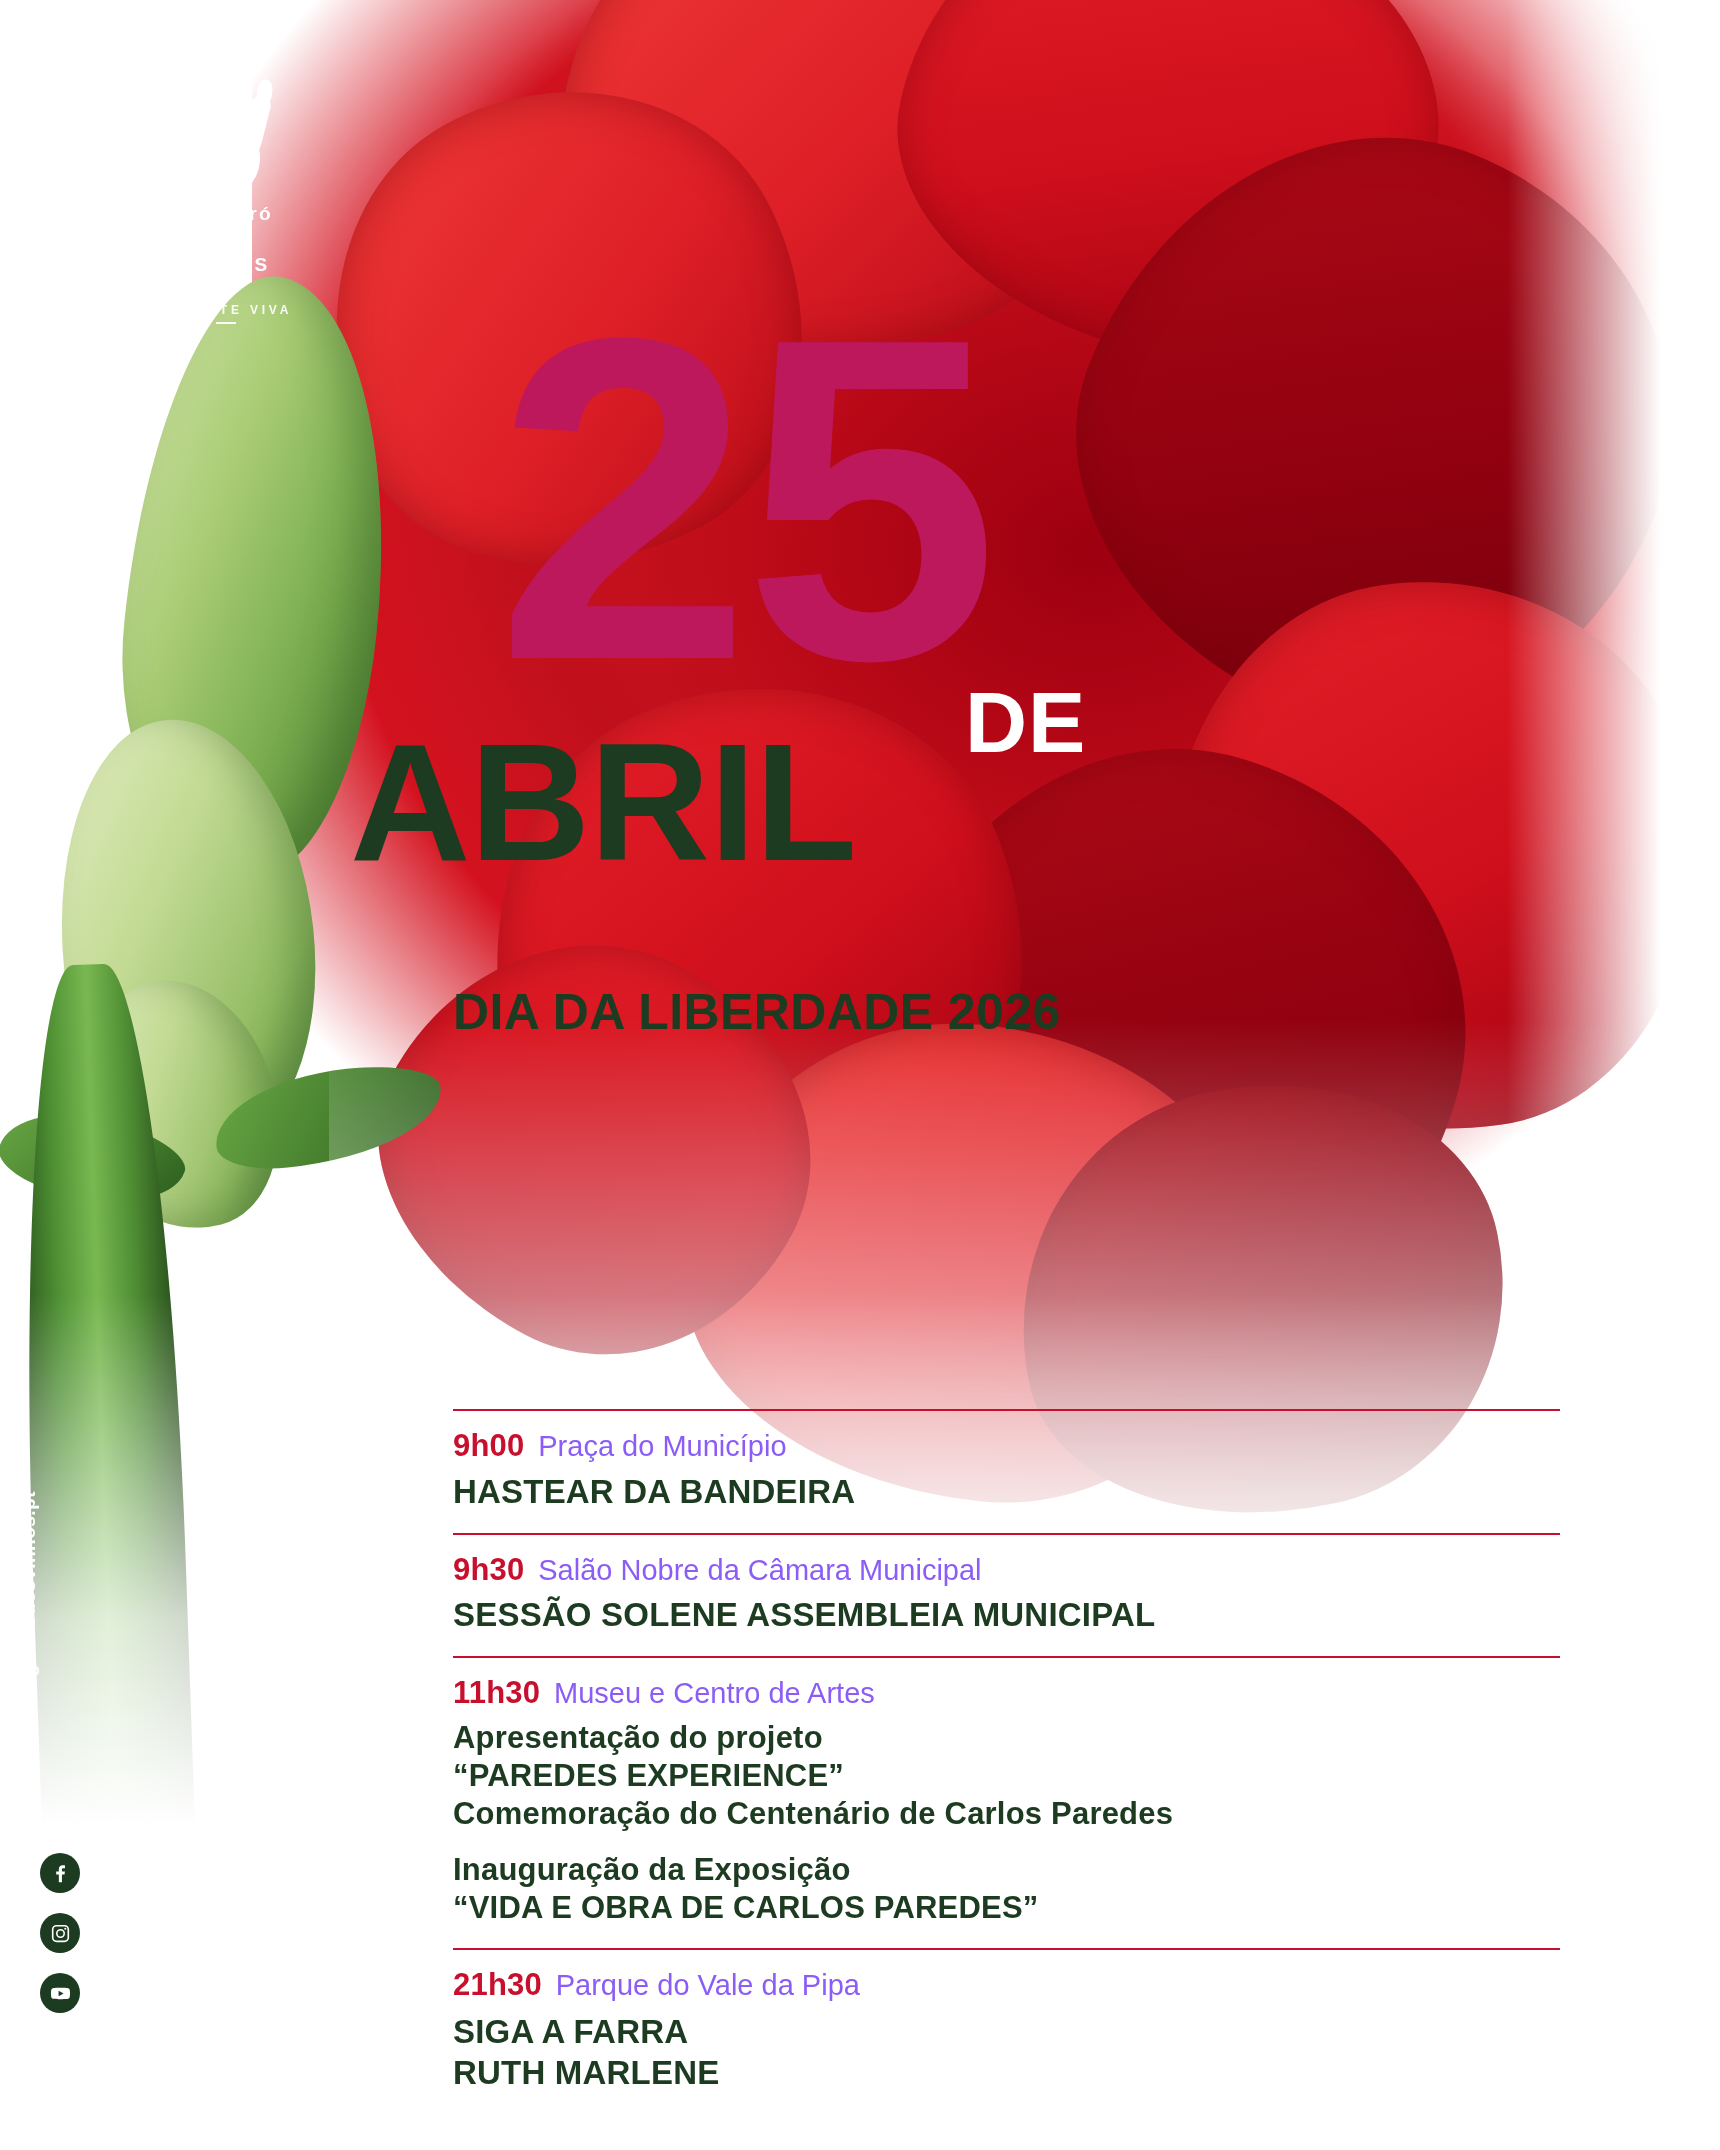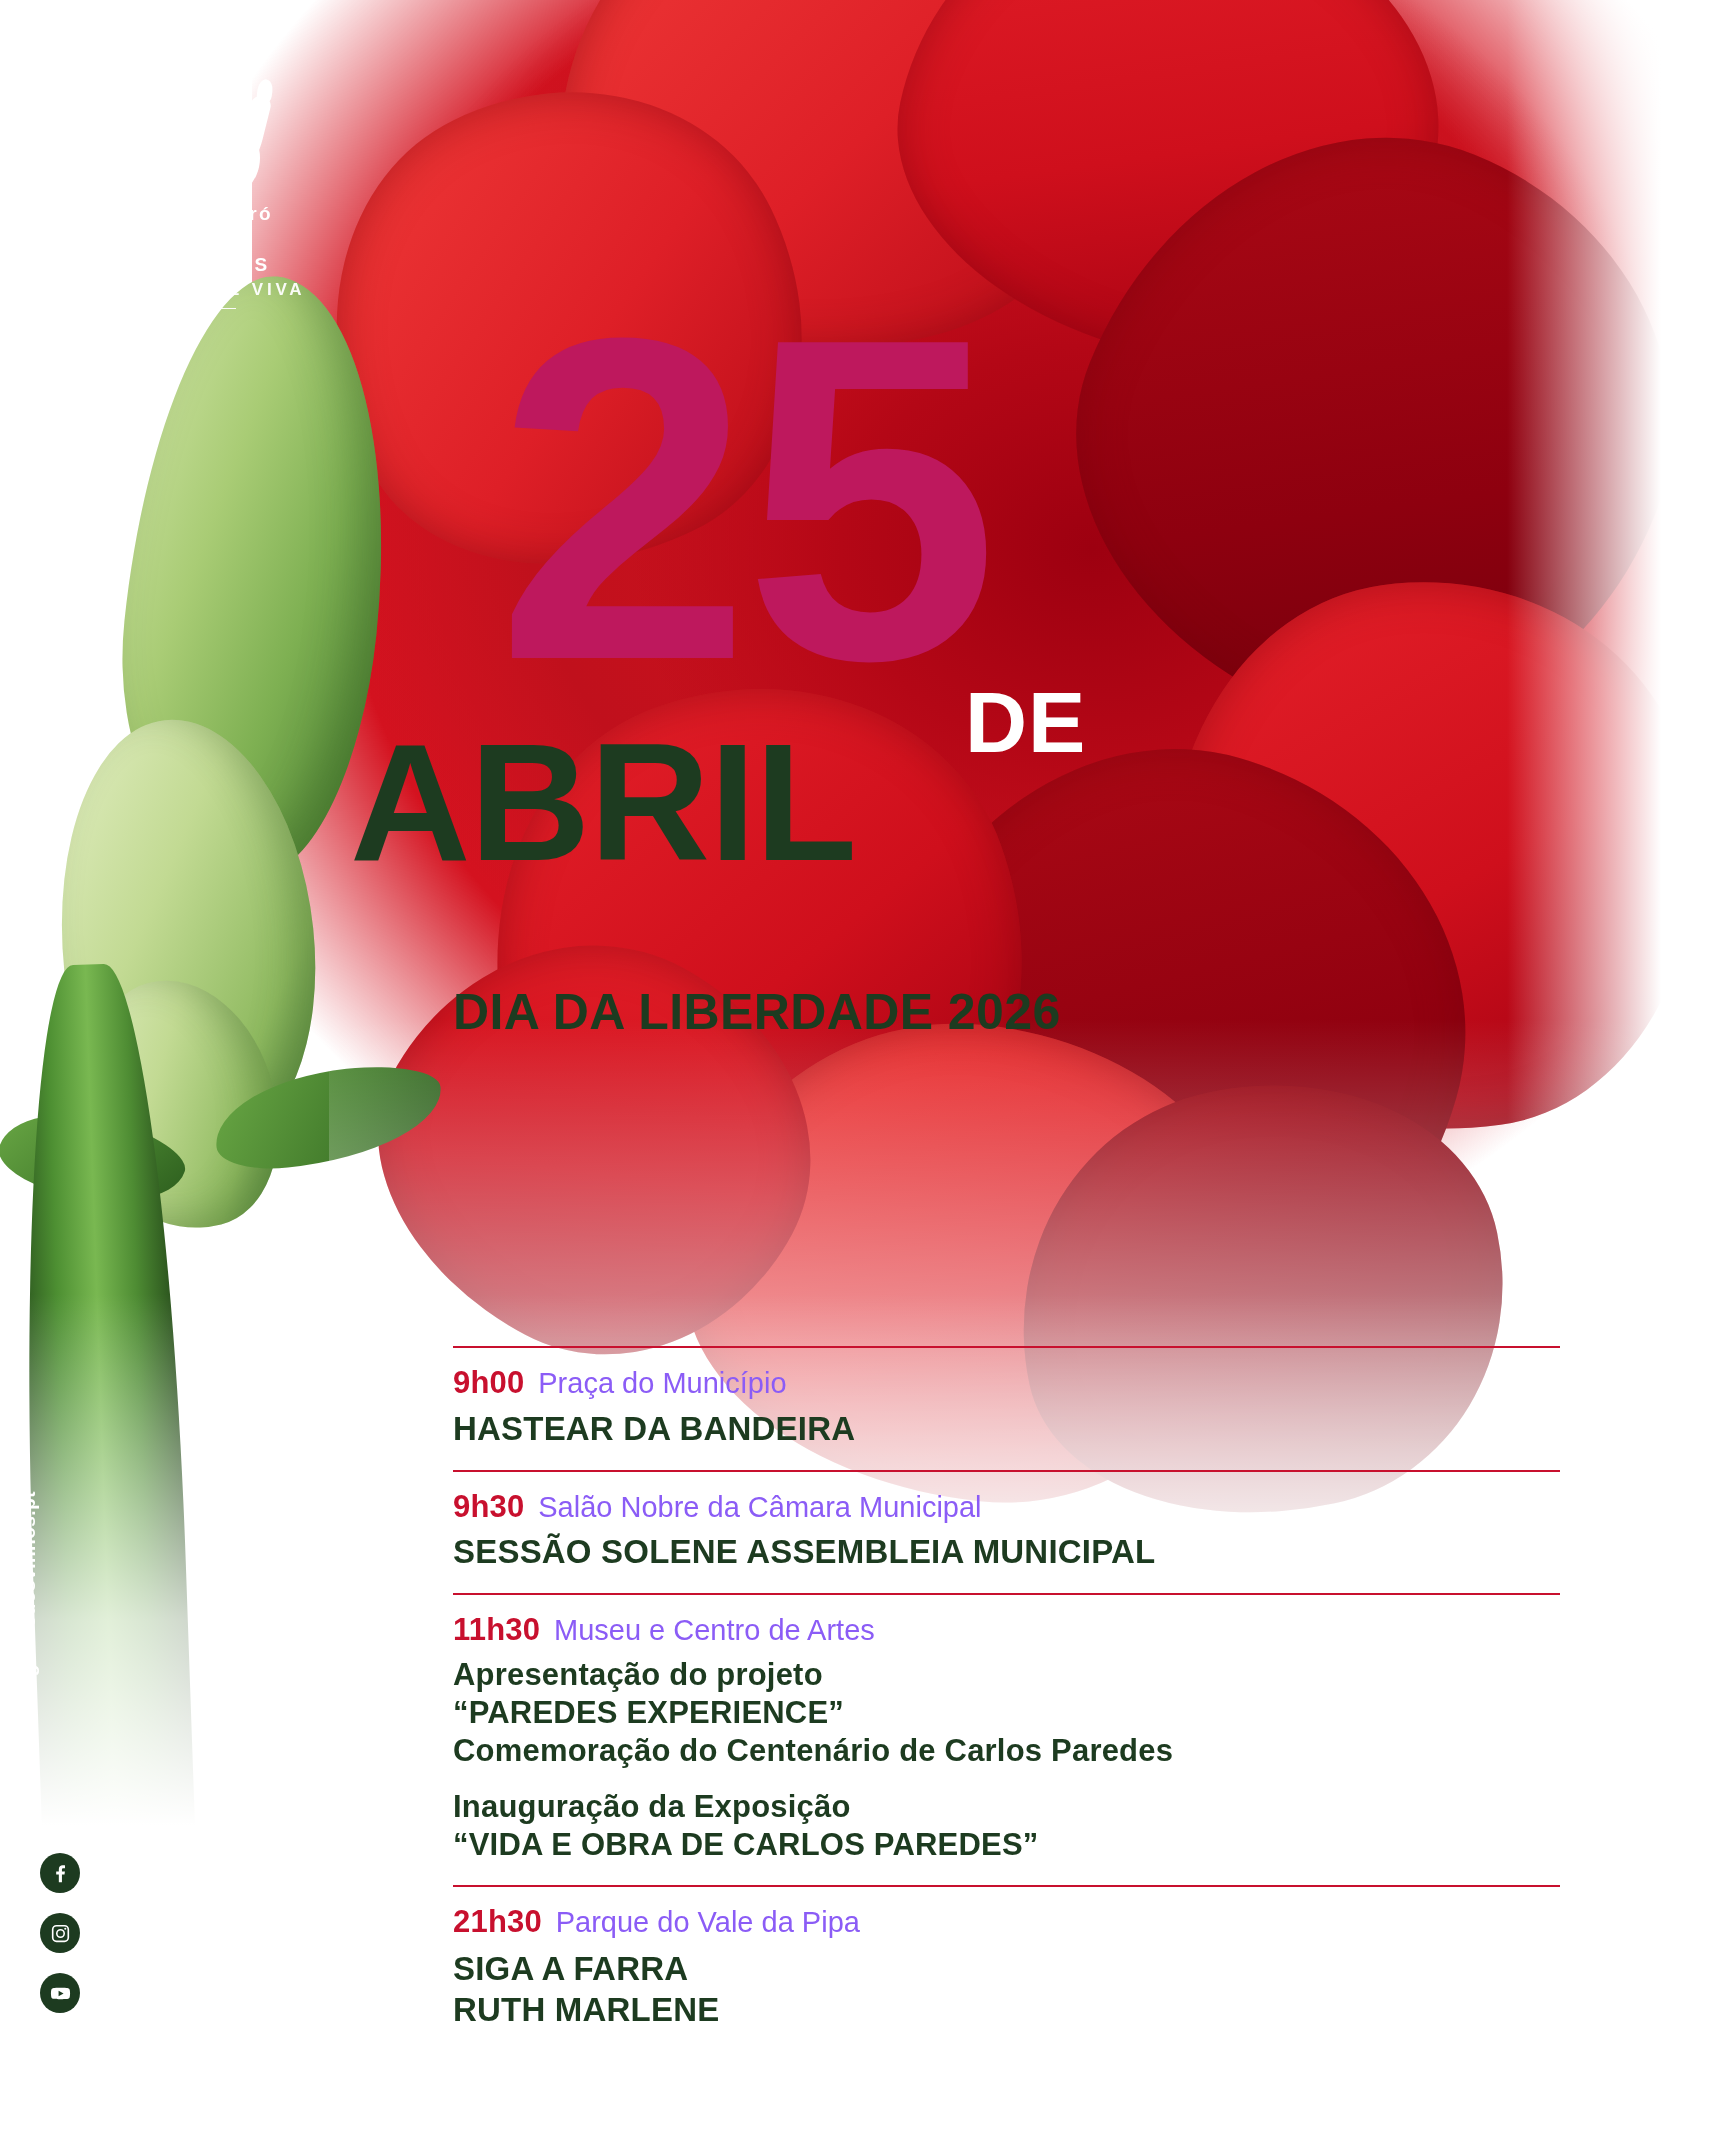--- a/index.html
+++ b/index.html
@@ -138,22 +138,22 @@
     transform: rotate(-6deg);
   }
   .logo-name {
     font-size: 19px;
     font-weight: 700;
     letter-spacing: 2.4px;
     line-height: 1.32;
     margin-top: -4.6px;
   }
   .logo-tagline {
-    margin-top: 3px;
-    font-size: 17px;
+    margin-top: 26px;
+    font-size: 12px;
     letter-spacing: 3.8px;
     font-weight: 700;
     opacity: .95;
   }
   .logo-tagline::before,
   .logo-tagline::after {
     content: "";
     display: inline-block;
     width: 20px;
     height: 1.5px;
@@ -210,21 +210,21 @@
     font-size: 61px;
     font-weight: 700;
     color: #1d3b20;
     letter-spacing: 0.4px;
   }
 
   
   .programme {
     position: absolute;
     left: 453px;
-    top: 1346px;
+    top: 1409px;
     width: 1107px;
     z-index: 35;
   }
   .prog-block { padding: 17px 0 20px 0; border-bottom: 2.3px solid #c8102e; }
   .prog-block:first-child { border-top: 2.3px solid #c8102e; }
   .prog-head { display: flex; align-items: baseline; gap: 13.8px; margin-bottom: 7.6px; }
   .prog-time {
     font-size: 31px;
     font-weight: 700;
     color: #c8102e;

